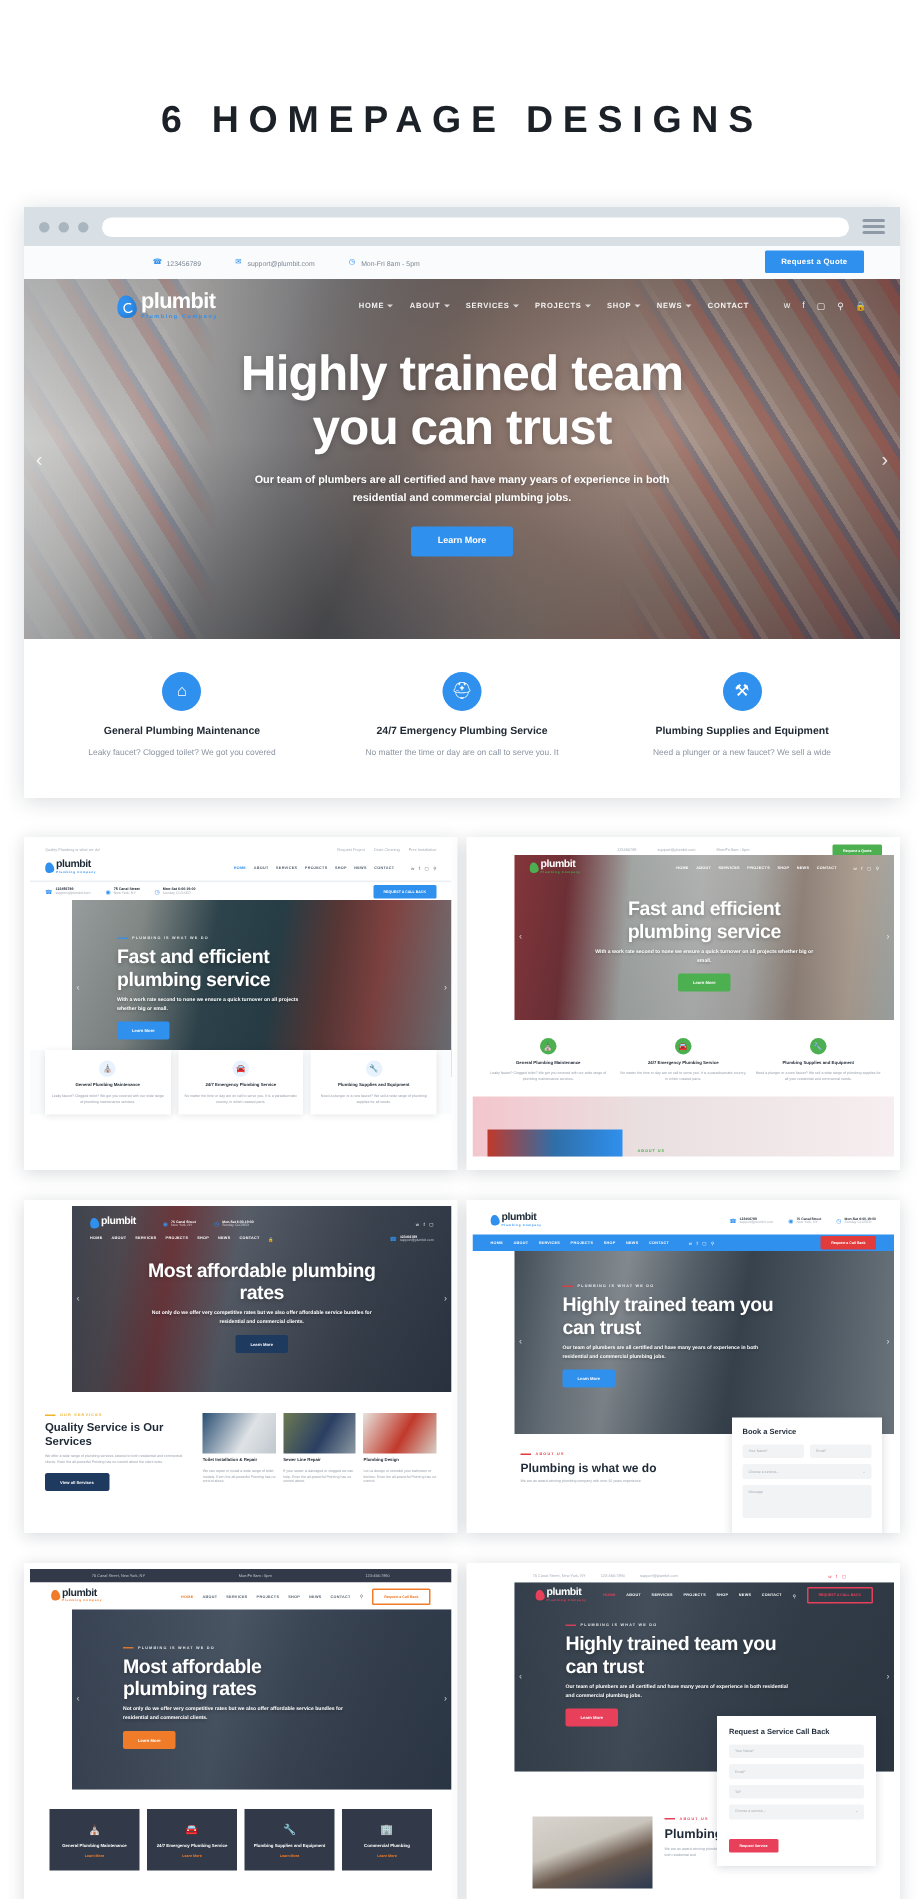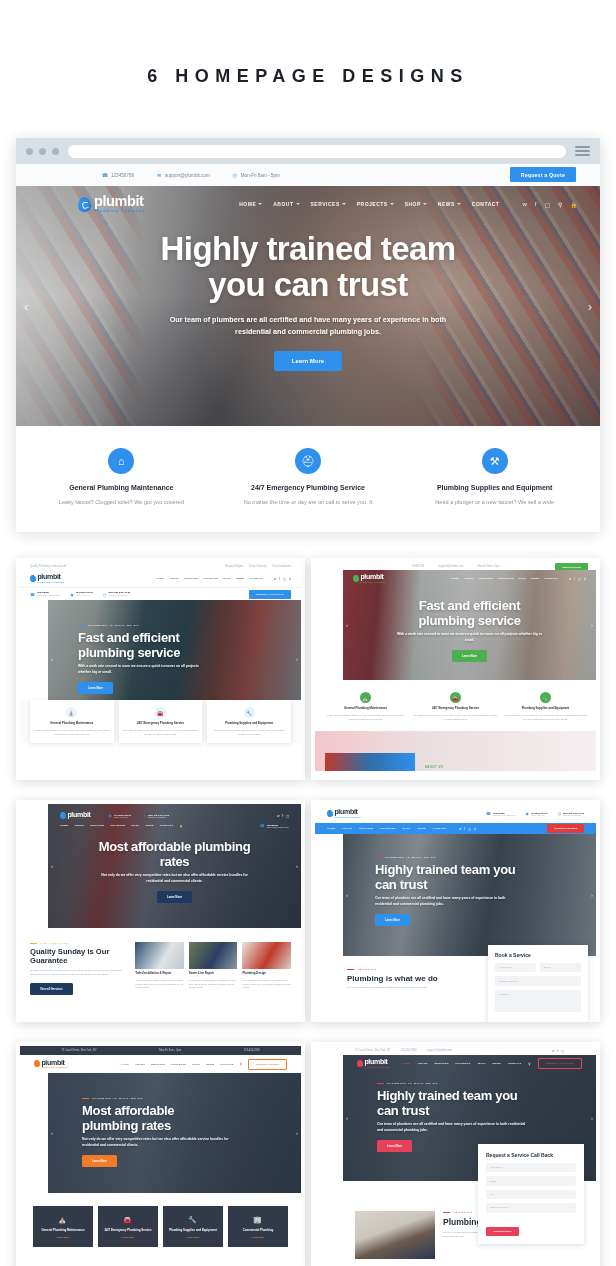--- a/index.html
+++ b/index.html
@@ -8,21 +8,21 @@
     width: 616px; height: 1266px;
     font-family: "Liberation Sans", sans-serif;
     color: #222b35;
     overflow: hidden;
     position: relative;
   }
 
   
   .page-title {
     text-align: center;
-    font-size: 18px;
+    font-size: 25px;
     font-weight: 800;
     letter-spacing: 6.5px;
     color: #1c2128;
     padding-top: 66px;
   }
 
   
   .browser {
     position: absolute;
     left: 16px; top: 138px;
@@ -507,21 +507,21 @@
         </div>
         <div class="m-arrow" style="left:3px;">‹</div>
         <div class="m-arrow" style="right:3px;">›</div>
       </div>
       <div style="background:#fff;padding:14px 10px 0;display:flex;gap:6px;">
         <div style="flex:1.05;">
           <div class="m-eyebrow" style="color:#f0b429;">
               <span class="bar" style="background:#f0b429;"></span>
               <span>OUR SERVICES</span>
             </div>
-          <div style="font-size:7.6px;font-weight:800;color:#1f2a37;line-height:1.18;margin-top:3px;">Quality Sunday is Our Guarantee</div>
+          <div style="font-size:7.6px;font-weight:800;color:#1f2a37;line-height:1.18;margin-top:3px;">Quality Service is Our Services</div>
           <div style="font-size:2.4px;color:#98a1ac;line-height:1.55;margin-top:3px;">We offer a wide range of plumbing services catered to both residential and commercial clients. Even the all-powerful Pointing has no control about the client texts.</div>
           <span class="m-cta" style="background:#1f3a5f;margin-top:5px;">View all Services</span>
         </div>
         <div style="flex:1.65;display:flex;gap:5px;">
           <div style="flex:1;">
             <div style="height:27px;background:linear-gradient(120deg,#2a4f73,#dfe3e6 60%,#bfc7cd);"></div>
             <div class="m-ct" style="text-align:left;margin-top:3px;">Toilet Installation &amp; Repair</div>
             <div class="m-cd" style="text-align:left;">We can repair or install a wide range of toilet models. Even the all-powerful Pointing has no control about.</div>
           </div>
           <div style="flex:1;">

